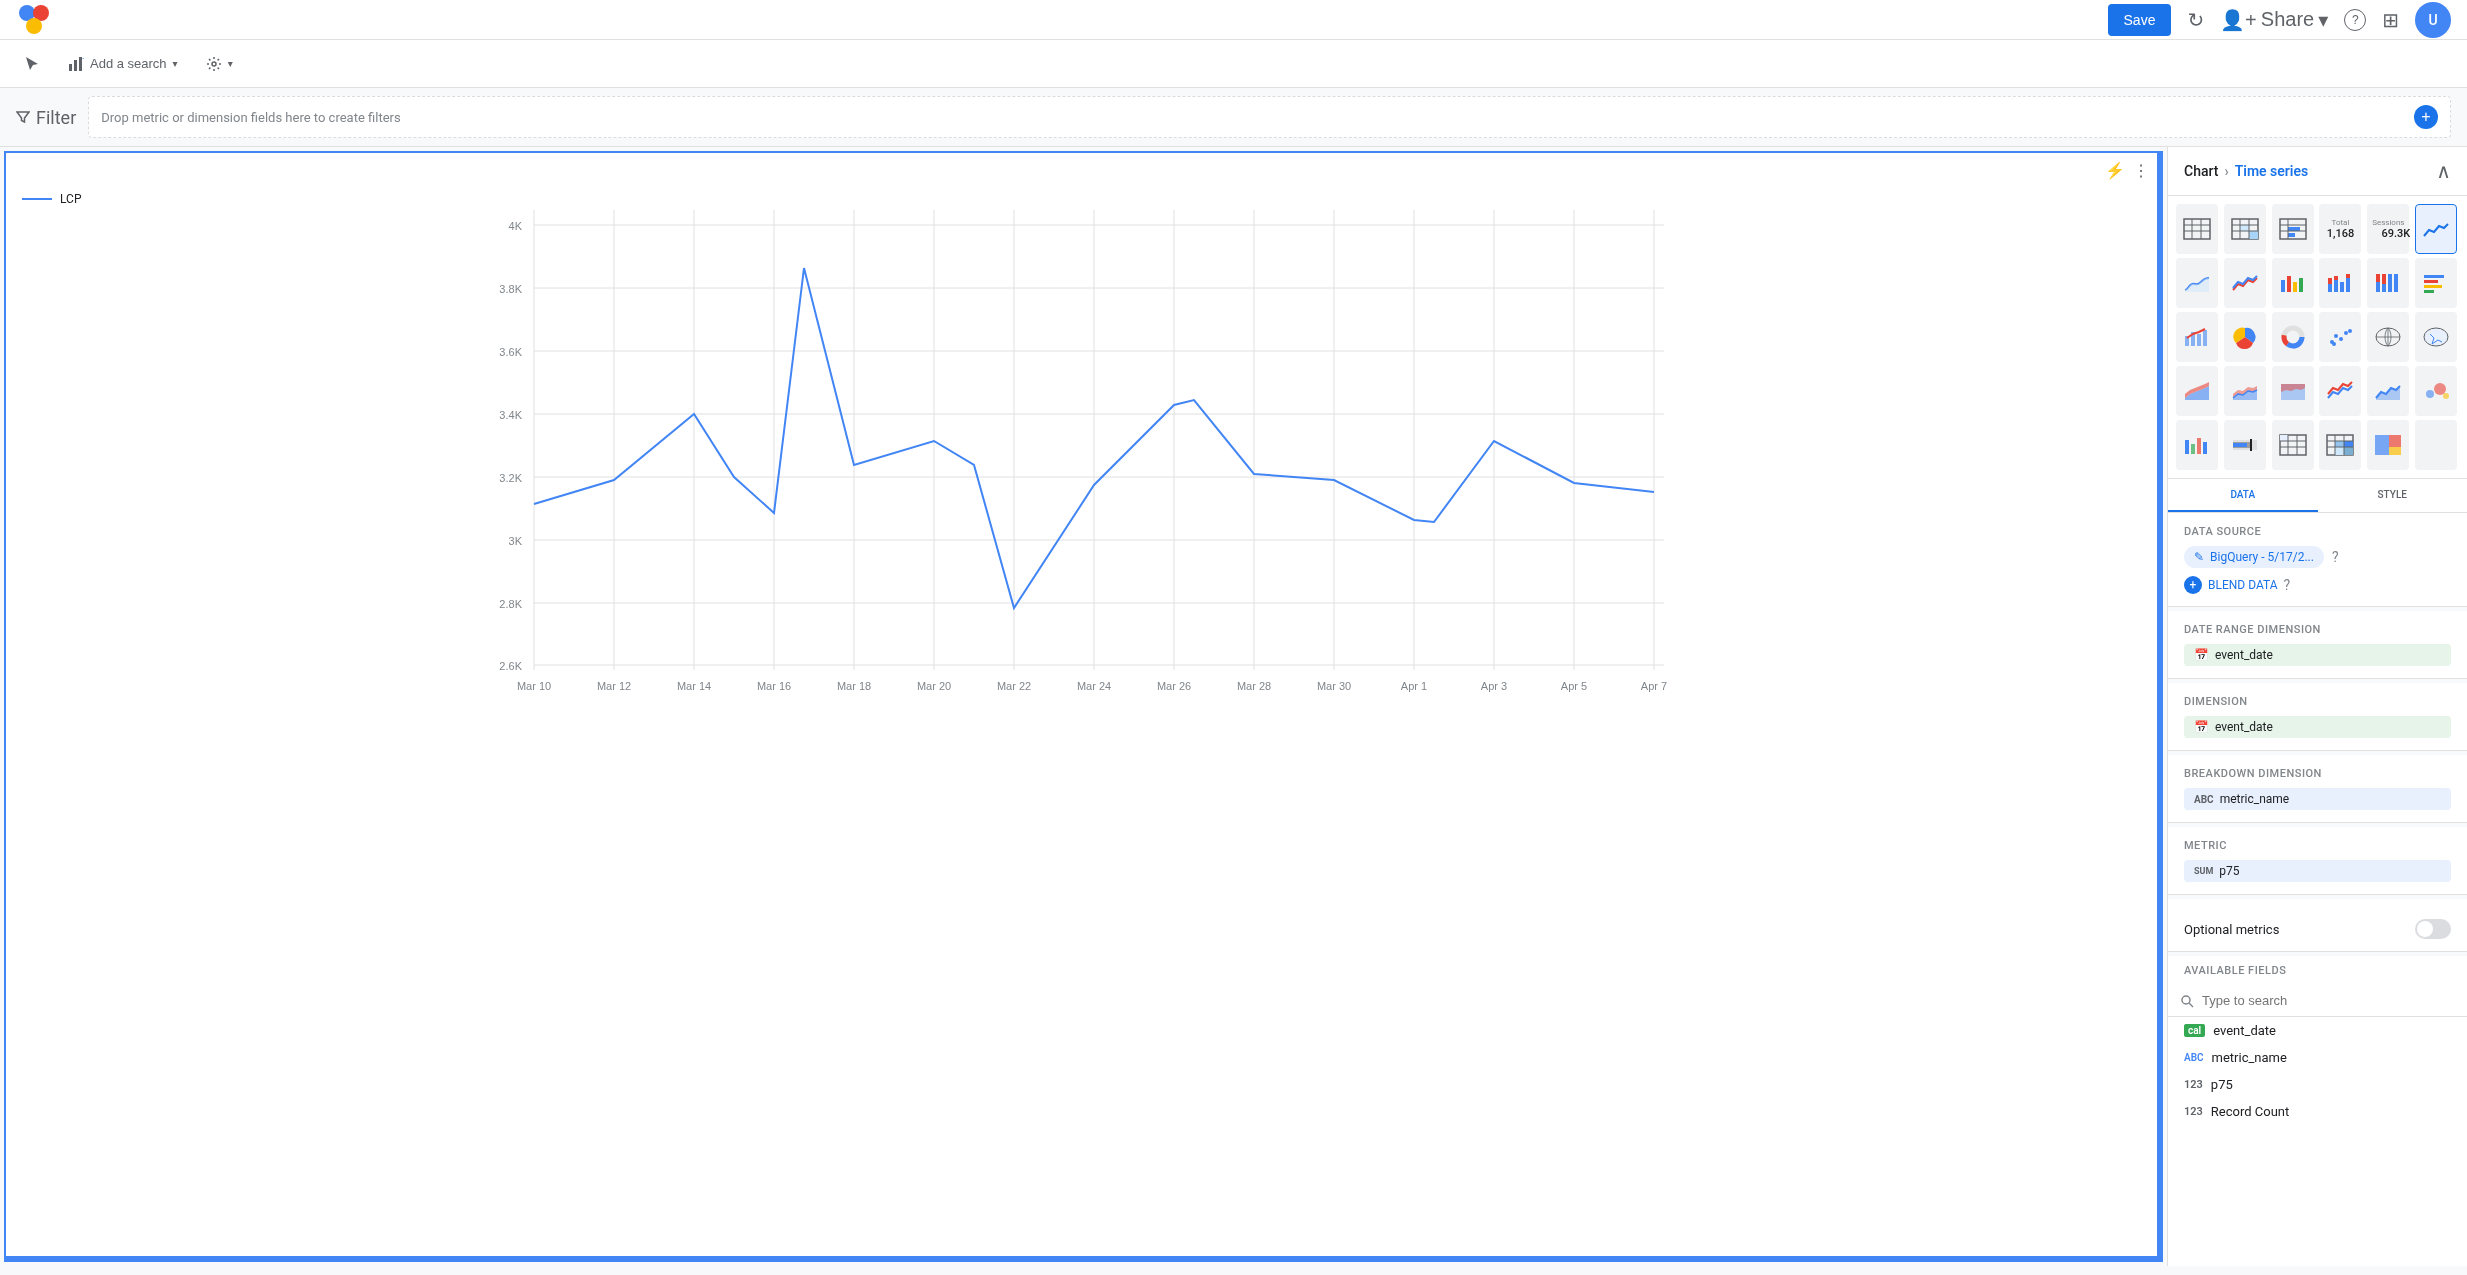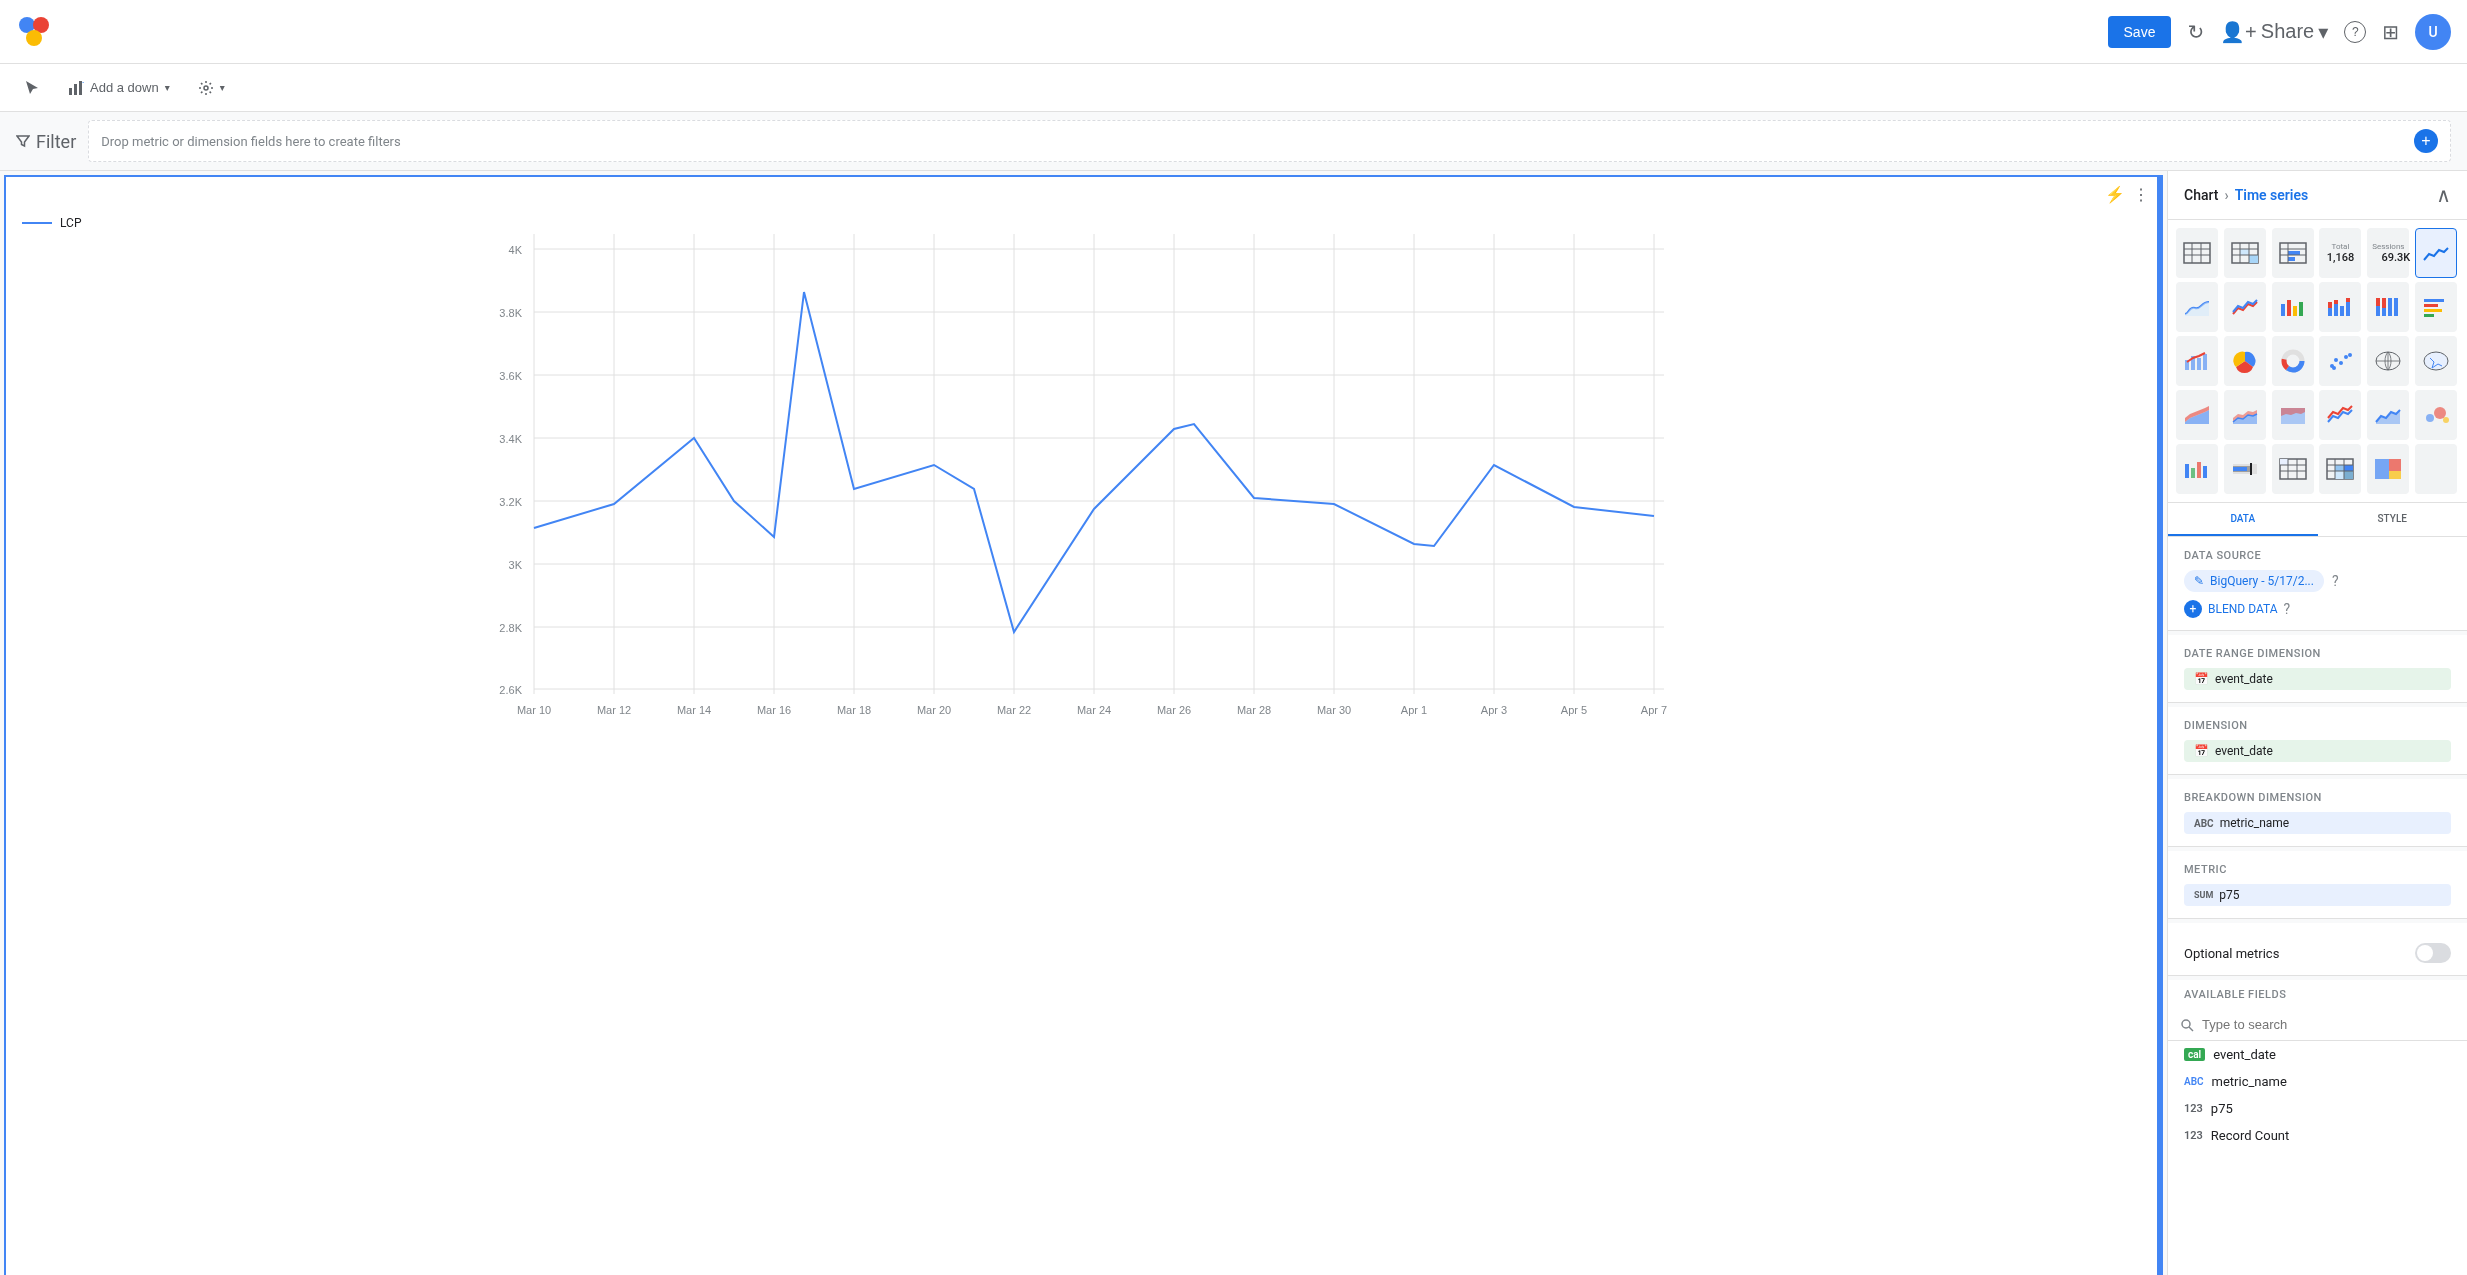--- a/index.html
+++ b/index.html
@@ -1,21 +1,21 @@
 <!DOCTYPE html>
 <html><head>
   <meta charset="utf-8">
   <style>
     * { box-sizing: border-box; margin: 0; padding: 0; }
     body { font-family: 'Google Sans', Roboto, Arial, sans-serif; background: #f8f9fa; color: #202124; font-size: 13px; overflow: hidden; width: 2467px; height: 1275px; }
 
     
     .top-nav {
       display: flex; align-items: center; justify-content: space-between;
-      background: #fff; height: 64px; padding: 0 16px;
+      background: #fff; height: 40px; padding: 0 16px;
       border-bottom: 1px solid #e0e0e0; position: relative; z-index: 10;
     }
     .top-nav-left { display: flex; align-items: center; gap: 8px; }
     .logo { width: 36px; height: 36px; display: flex; align-items: center; justify-content: center; }
     .top-nav-right { display: flex; align-items: center; gap: 16px; }
     .save-btn { background: #1a73e8; color: #fff; border: none; border-radius: 4px; padding: 8px 16px; font-size: 14px; cursor: pointer; font-weight: 500; }
     .nav-icon-btn { background: none; border: none; cursor: pointer; color: #5f6368; font-size: 20px; display: flex; align-items: center; gap: 4px; }
     .avatar { width: 36px; height: 36px; border-radius: 50%; background: #4285f4; display: flex; align-items: center; justify-content: center; color: white; font-size: 14px; font-weight: 500; }
 
     
@@ -162,21 +162,21 @@
         <path d="M2 1l12 7-5 1-3 5z" fill="#5f6368"></path>
       </svg>
   </button>
   <button class="toolbar-btn">
     <svg width="16" height="16" viewBox="0 0 16 16">
       <rect x="1" y="8" width="3" height="7" fill="#5f6368"></rect>
       <rect x="6" y="4" width="3" height="11" fill="#5f6368"></rect>
       <rect x="11" y="1" width="3" height="14" fill="#5f6368"></rect>
       <text x="14" y="5" font-size="8" fill="#1a73e8">+</text>
     </svg>
-    <span>Add a down</span>
+    <span>Add a search</span>
     <span style="color:#5f6368;font-size:10px;">▾</span>
   </button>
   <button class="toolbar-btn">
     <svg width="16" height="16" viewBox="0 0 16 16">
       <circle cx="8" cy="8" r="2" fill="none" stroke="#5f6368" stroke-width="1.5"></circle>
       <path d="M8 1v2M8 13v2M1 8h2M13 8h2M3 3l1.4 1.4M11.6 11.6L13 13M3 13l1.4-1.4M11.6 4.4L13 3" stroke="#5f6368" stroke-width="1.5"></path>
     </svg>
     <span style="color:#5f6368;font-size:10px;">▾</span>
   </button>
 </div>

